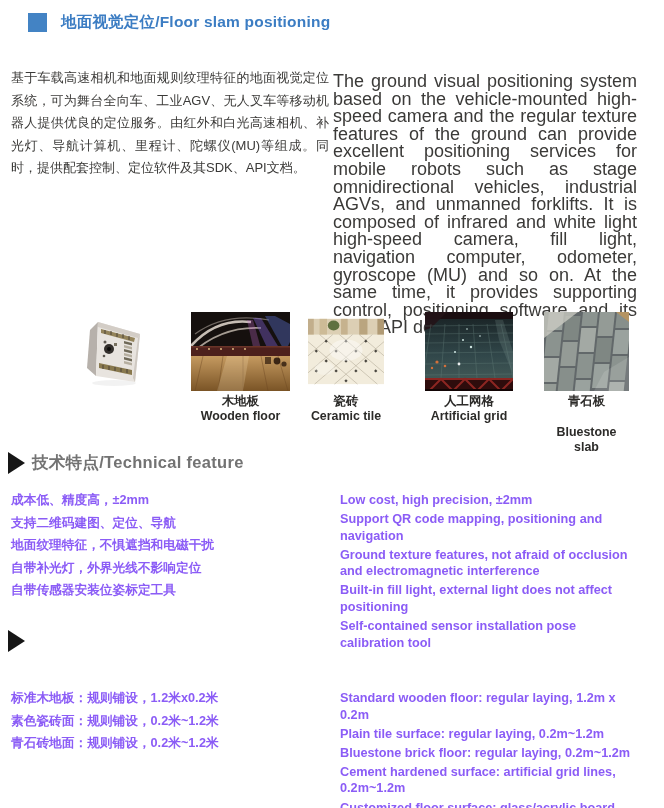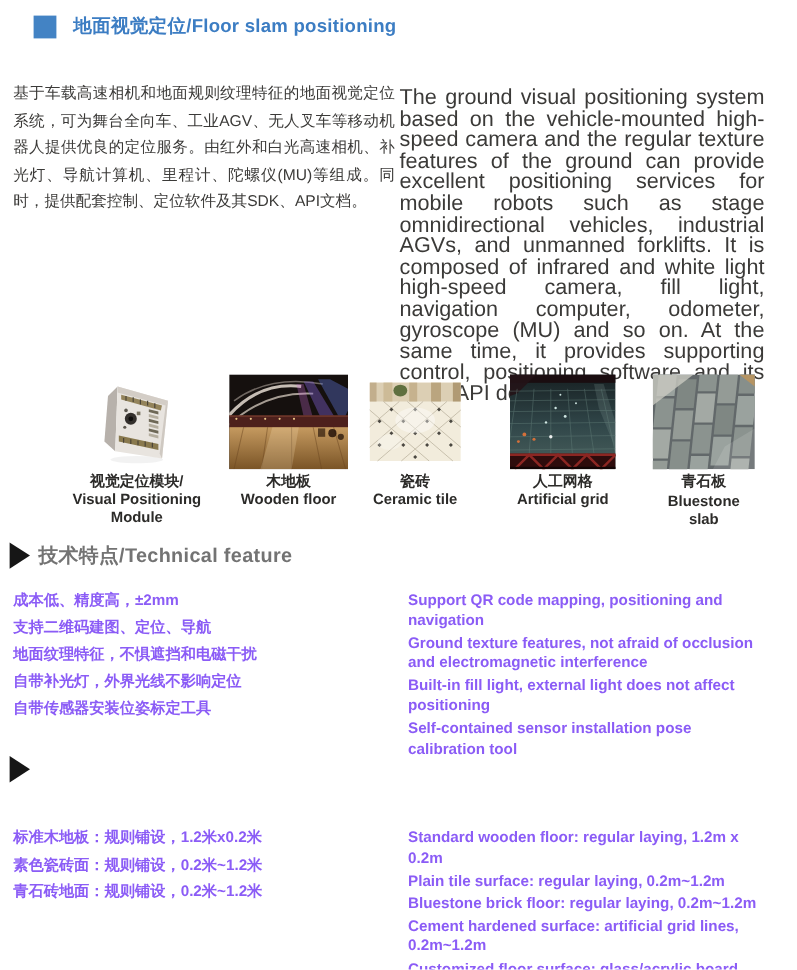--- a/index.html
+++ b/index.html
@@ -91,24 +91,20 @@
           <polygon points="46,43 54,45 54,47.4 46,45.4" fill="#6e6857"></polygon>
           <polygon points="46,47 54,49 54,51.4 46,49.4" fill="#b5ae9f"></polygon>
         </g>
         <circle cx="31" cy="35" r="5" fill="#332f2c"></circle>
         <circle cx="31" cy="35" r="2" fill="#0f0d0c"></circle>
         <circle cx="27" cy="28" r="1.5" fill="#5d5850"></circle>
         <rect x="36" y="29" width="3" height="3" fill="#77705f"></rect>
         <circle cx="26" cy="42" r="1.3" fill="#5d5850"></circle>
       </svg>
     </div>
-    <figcaption>
-      <div class="cap">视觉定位模块/</div>
-      <div class="cap" style="margin-top:0;">Visual Positioning Module</div>
-    </figcaption>
   </figure>
 
   <figure class="fig f2">
     <div class="imgbox">
       <svg width="99" height="79" viewBox="0 0 99 79">
         <defs>
           <linearGradient id="wf" x1="0" y1="0" x2="0" y2="1">
             <stop offset="0" stop-color="#c59a60"></stop>
               <stop offset="1" stop-color="#7a5426"></stop>
           </linearGradient>
@@ -276,36 +272,37 @@
           <rect x="68" y="44" width="15" height="24" fill="#8b938f"></rect>
           <rect x="68" y="70" width="15" height="24" fill="#a3a9a4"></rect>
         </g>
         <polygon points="0,0 34,0 0,26" fill="#c9c9c0" opacity=".8"></polygon>
         <polygon points="72,0 85,0 85,10" fill="#b59463"></polygon>
         <polygon points="60,60 85,45 85,79 50,79" fill="#ffffff" opacity=".12"></polygon>
       </svg>
     </div>
     <figcaption>
       <div class="cap">青石板</div>
-      <div class="cap" style="margin-top:2px;">Bluestone slab</div>
+      <div class="cap" style="margin-top:16px;">Bluestone slab</div>
     </figcaption>
   </figure>
 
   <div class="sec sec-1">
     <span class="tri"></span>
     <span class="sec-title">技术特点/Technical feature</span>
   </div>
   <div class="list list-zh feat-zh">
     <div class="li">成本低、精度高，±2mm</div>
     <div class="li">支持二维码建图、定位、导航</div>
     <div class="li">地面纹理特征，不惧遮挡和电磁干扰</div>
     <div class="li">自带补光灯，外界光线不影响定位</div>
     <div class="li">自带传感器安装位姿标定工具</div>
   </div>
   <div class="list list-en feat-en">
+    <div class="li">Low cost, high precision, ±2mm</div>
     <div class="li">Support QR code mapping, positioning and navigation</div>
     <div class="li">Ground texture features, not afraid of occlusion and electromagnetic interference</div>
     <div class="li">Built-in fill light, external light does not affect positioning</div>
     <div class="li">Self-contained sensor installation pose calibration tool</div>
   </div>
 
   <div class="sec sec-2">
     <span class="tri"></span>
   </div>
   <div class="list list-zh perf-zh">

